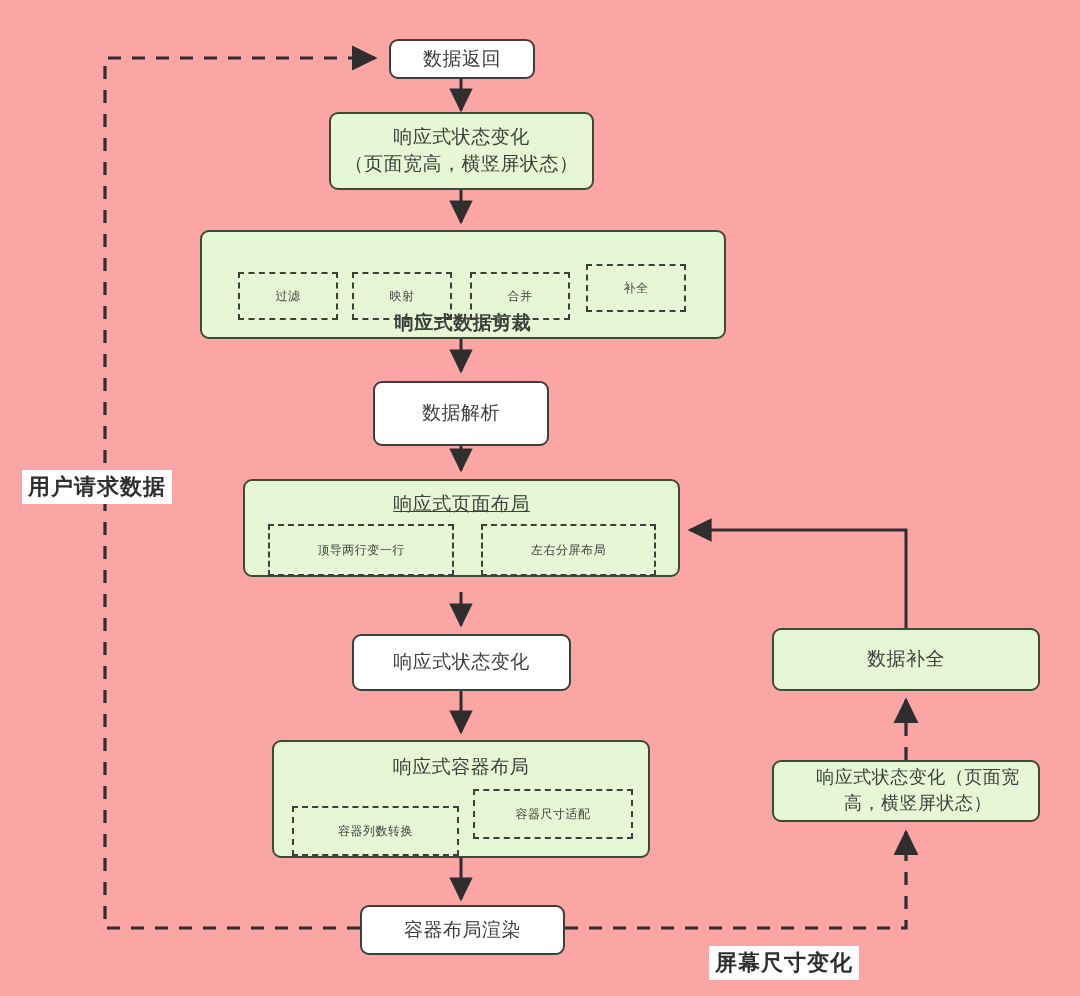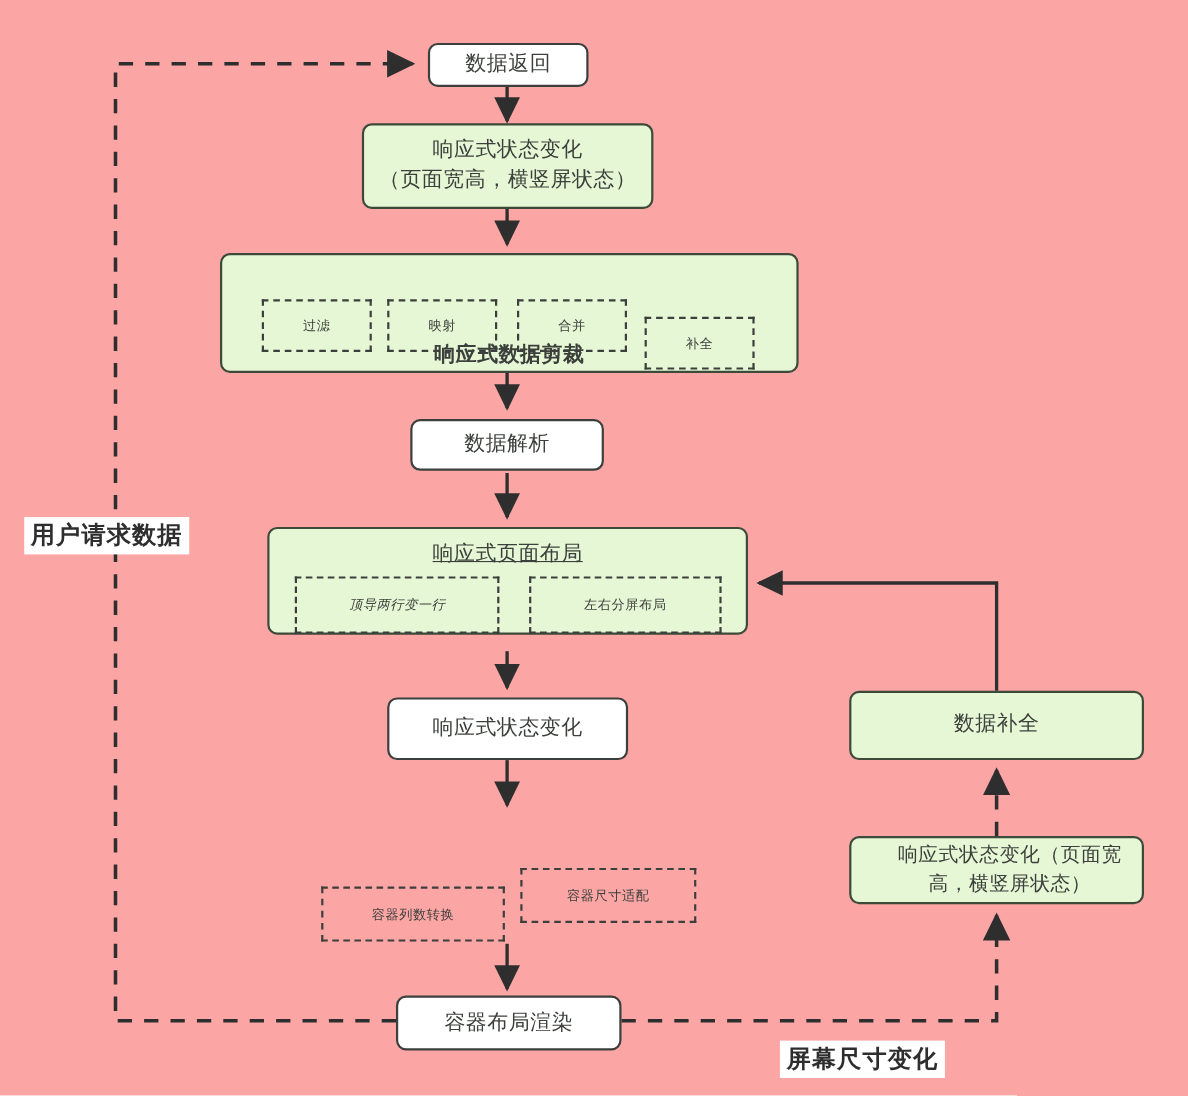--- a/index.html
+++ b/index.html
@@ -134,42 +134,45 @@
   </div>
   <div class="group" style="left:238px; top:272px; width:100px; height:48px;">
     <span>过滤</span>
   </div>
   <div class="group" style="left:352px; top:272px; width:100px; height:48px;">
     <span>映射</span>
   </div>
   <div class="group" style="left:470px; top:272px; width:100px; height:48px;">
     <span>合并</span>
   </div>
-  <div class="group" style="left:586px; top:288px; width:100px; height:48px;">
+  <div class="group" style="left:586px; top:264px; width:100px; height:48px;">
     <span>补全</span>
   </div>
 
-  <div class="node plain" style="left:373px; top:381px; width:176px; height:47px;justify-content:center;">
+  <div class="node plain" style="left:373px; top:381px; width:176px; height:65px;justify-content:center;">
     <span class="node-title">数据解析</span>
   </div>
 
   <div class="node green" style="left:243px; top:479px; width:437px; height:98px; justify-content:flex-start; padding-top:10px;text-decoration:underline;">
     <span class="node-title">响应式页面布局</span>
   </div>
-  <div class="group" style="left:268px; top:524px; width:186px; height:52px;font-style:italic;">
+  <div class="group" style="left:268px; top:524px; width:186px; height:52px;">
     <span>顶导两行变一行</span>
   </div>
   <div class="group" style="left:481px; top:524px; width:175px; height:52px;">
     <span>左右分屏布局</span>
   </div>
 
   <div class="node plain" style="left:352px; top:634px; width:219px; height:57px;">
     <span class="node-title">响应式状态变化</span>
   </div>
 
+  <div class="node green" style="left:272px; top:740px; width:378px; height:118px; justify-content:flex-start; padding-top:12px;">
+    <span class="node-title">响应式容器布局</span>
+  </div>
   <div class="group" style="left:292px; top:806px; width:167px; height:50px;">
     <span>容器列数转换</span>
   </div>
   <div class="group" style="left:473px; top:789px; width:160px; height:50px;">
     <span>容器尺寸适配</span>
   </div>
 
   <div class="node plain" style="left:360px; top:905px; width:205px; height:50px;">
     <span class="node-title">容器布局渲染</span>
   </div>

